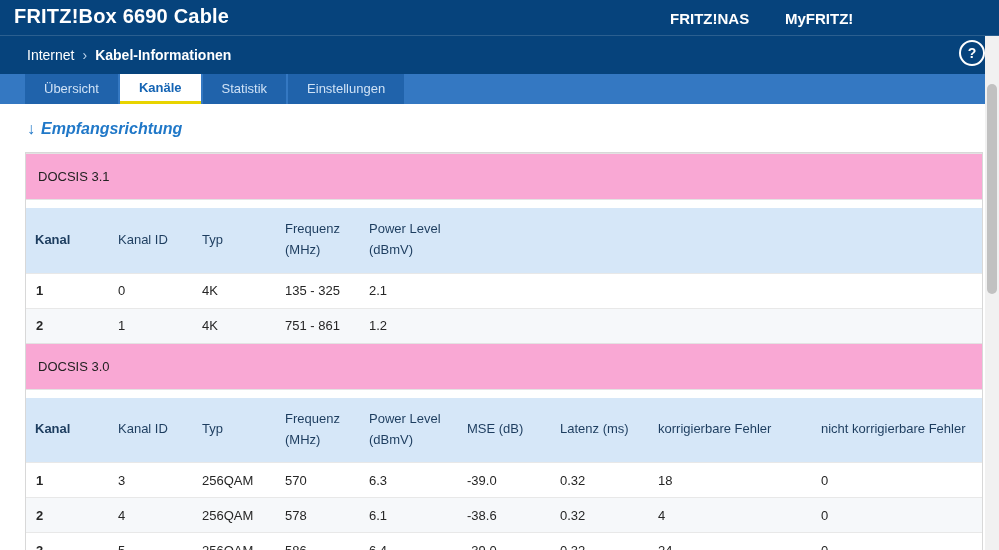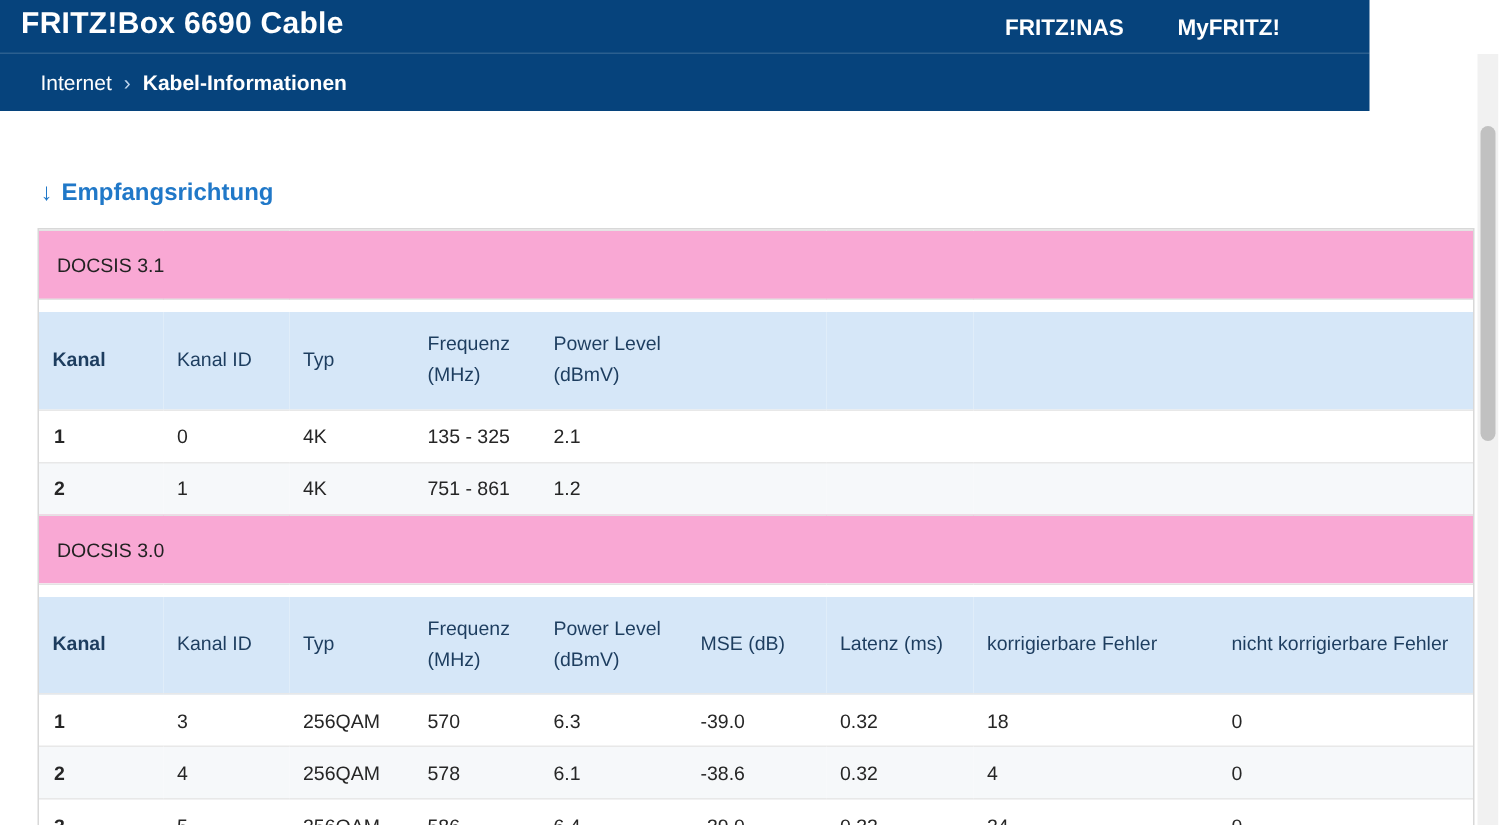--- a/index.html
+++ b/index.html
@@ -1,20 +1,20 @@
 <!DOCTYPE html>
 <html><head>
 <meta charset="utf-8">
 <style>
   html,body{margin:0;padding:0;width:999px;height:550px;overflow:hidden;
     font-family:"Liberation Sans", sans-serif;background:#ffffff;}
   .page{position:relative;width:999px;height:550px;overflow:hidden;}
 
   
-  .header{position:absolute;top:0;left:0;width:913px;height:74px;background:#06437c;}
+  .header{position:absolute;top:0;left:0;width:999px;height:74px;background:#06437c;}
   .topbar-row{position:relative;height:35px;}
   .app-title{position:absolute;left:14px;top:5px;color:#ffffff;font-size:20px;font-weight:bold;letter-spacing:.2px;}
   .nav-link{position:absolute;top:10px;color:#ffffff;font-size:15px;font-weight:bold;text-decoration:none;cursor:pointer;}
   .nav-fritznas{left:670px;}
   .nav-myfritz{left:785px;}
   .crumb-row{position:relative;height:39px;border-top:1px solid rgba(255,255,255,0.15);
     display:flex;align-items:center;padding-left:27px;box-sizing:border-box;}
   .crumb-link{color:#ffffff;font-size:14px;cursor:pointer;}
   .crumb-sep{color:#bcd4ec;font-size:14px;margin:0 8px;}
   .crumb-current{color:#ffffff;font-size:14px;font-weight:bold;}
@@ -24,21 +24,21 @@
   
   .tabstrip{position:absolute;top:74px;left:0;width:999px;height:30px;background:#3478c2;
     display:flex;align-items:stretch;padding-left:25px;box-sizing:border-box;gap:2px;}
   .tab{height:30px;line-height:30px;padding:0 19px;background:#2063ab;color:#cfe2f6;
     font-size:13px;cursor:pointer;box-sizing:border-box;}
   .tab.active{background:#ffffff;color:#1464b4;font-weight:bold;line-height:27px;
     border-bottom:3px solid #e8d400;}
 
   
   .main{position:absolute;top:104px;left:0;width:983px;height:446px;background:#ffffff;}
-  .heading{position:absolute;top:16px;left:27px;color:#2078c8;font-size:16px;font-weight:bold;}
+  .heading{position:absolute;top:16px;left:27px;color:#2078c8;font-size:16px;font-weight:bold;font-style:italic;}
   .heading .arrow{margin-right:6px;font-weight:bold;}
 
   .card{position:absolute;top:48px;left:25px;width:958px;border:1px solid #d8d8d8;background:#ffffff;box-sizing:border-box;}
   table{width:100%;border-collapse:collapse;table-layout:fixed;font-size:13px;color:#262626;}
   tr.section td{height:43px;padding-left:12px;background:#f9a8d4;color:#222222;
     border-bottom:1px solid #e3e3e3;border-top:1px solid #e3e3e3;}
   tr.spacer td{height:8px;background:#ffffff;border:none;padding:0;}
   tr.colhead th{background:#d6e7f8;font-weight:normal;text-align:left;vertical-align:middle;
     height:65px;padding:6px 8px 6px 9px;box-sizing:border-box;white-space:pre-line;
     color:#1d3d5f;font-size:13px;line-height:1.6;}
@@ -63,20 +63,26 @@
       <a class="nav-link nav-myfritz">MyFRITZ!</a>
     </div>
     <div class="crumb-row">
       <span class="crumb-link">Internet</span>
       <span class="crumb-sep">›</span>
       <span class="crumb-current">Kabel-Informationen</span>
       <div class="help">?</div>
     </div>
   </div>
 
+  <div class="tabstrip">
+    <div class="tab">Übersicht</div>
+    <div class="tab active">Kanäle</div>
+    <div class="tab">Statistik</div>
+    <div class="tab">Einstellungen</div>
+  </div>
 
   <div class="main">
     <div class="heading">
       <span class="arrow">↓</span><span>Empfangsrichtung</span>
     </div>
 
     <div class="card">
       <table>
         <colgroup>
           <col style="width:83px">

